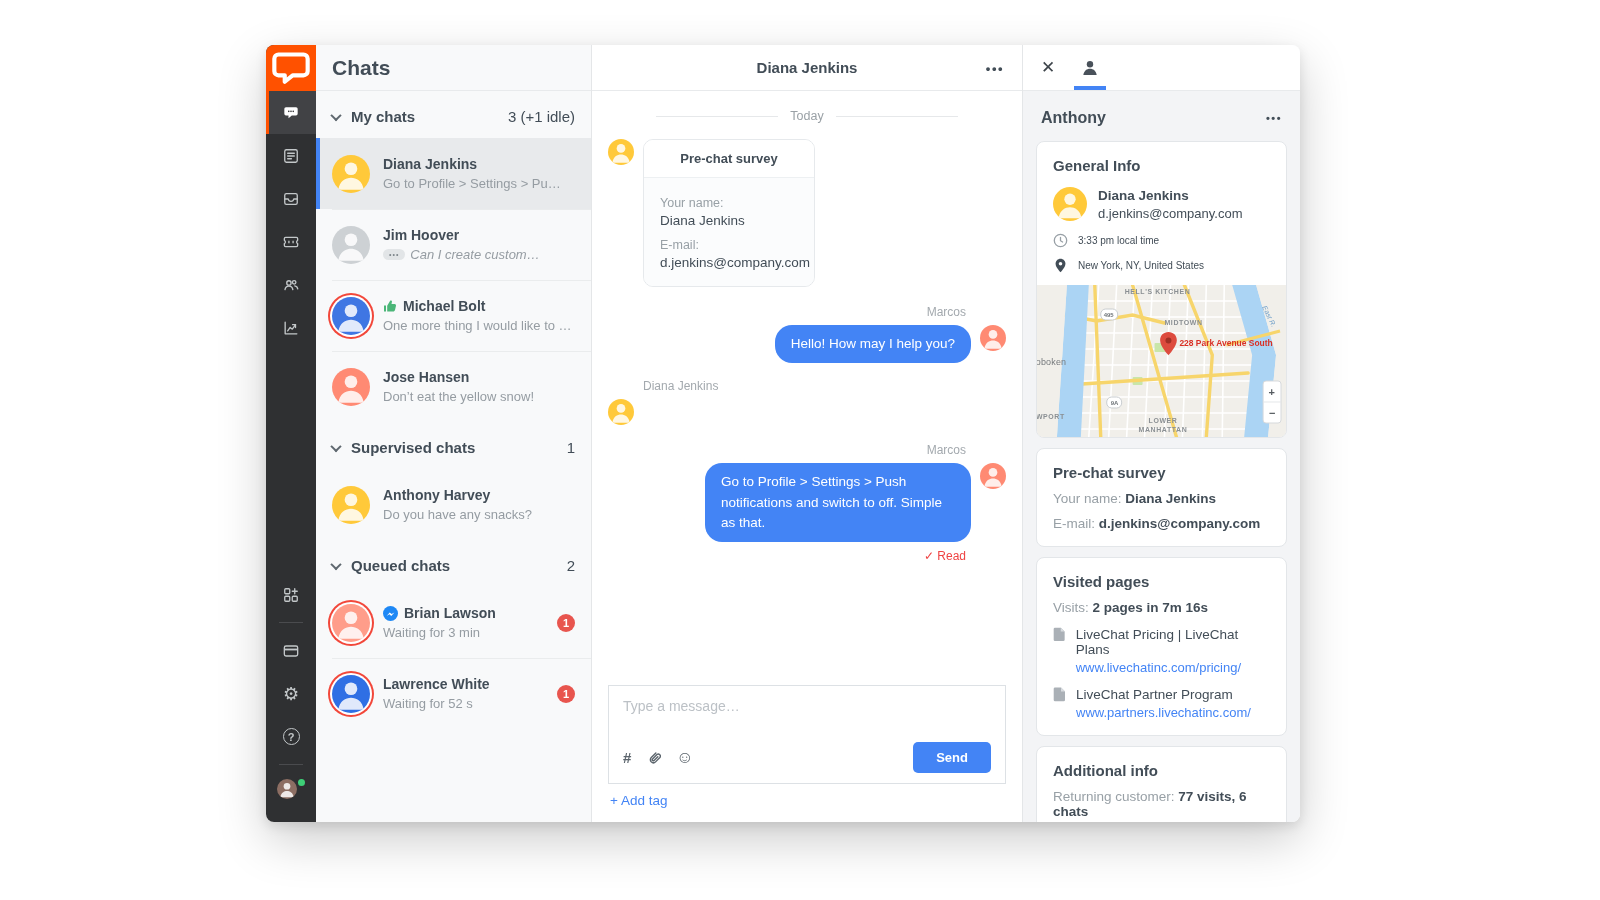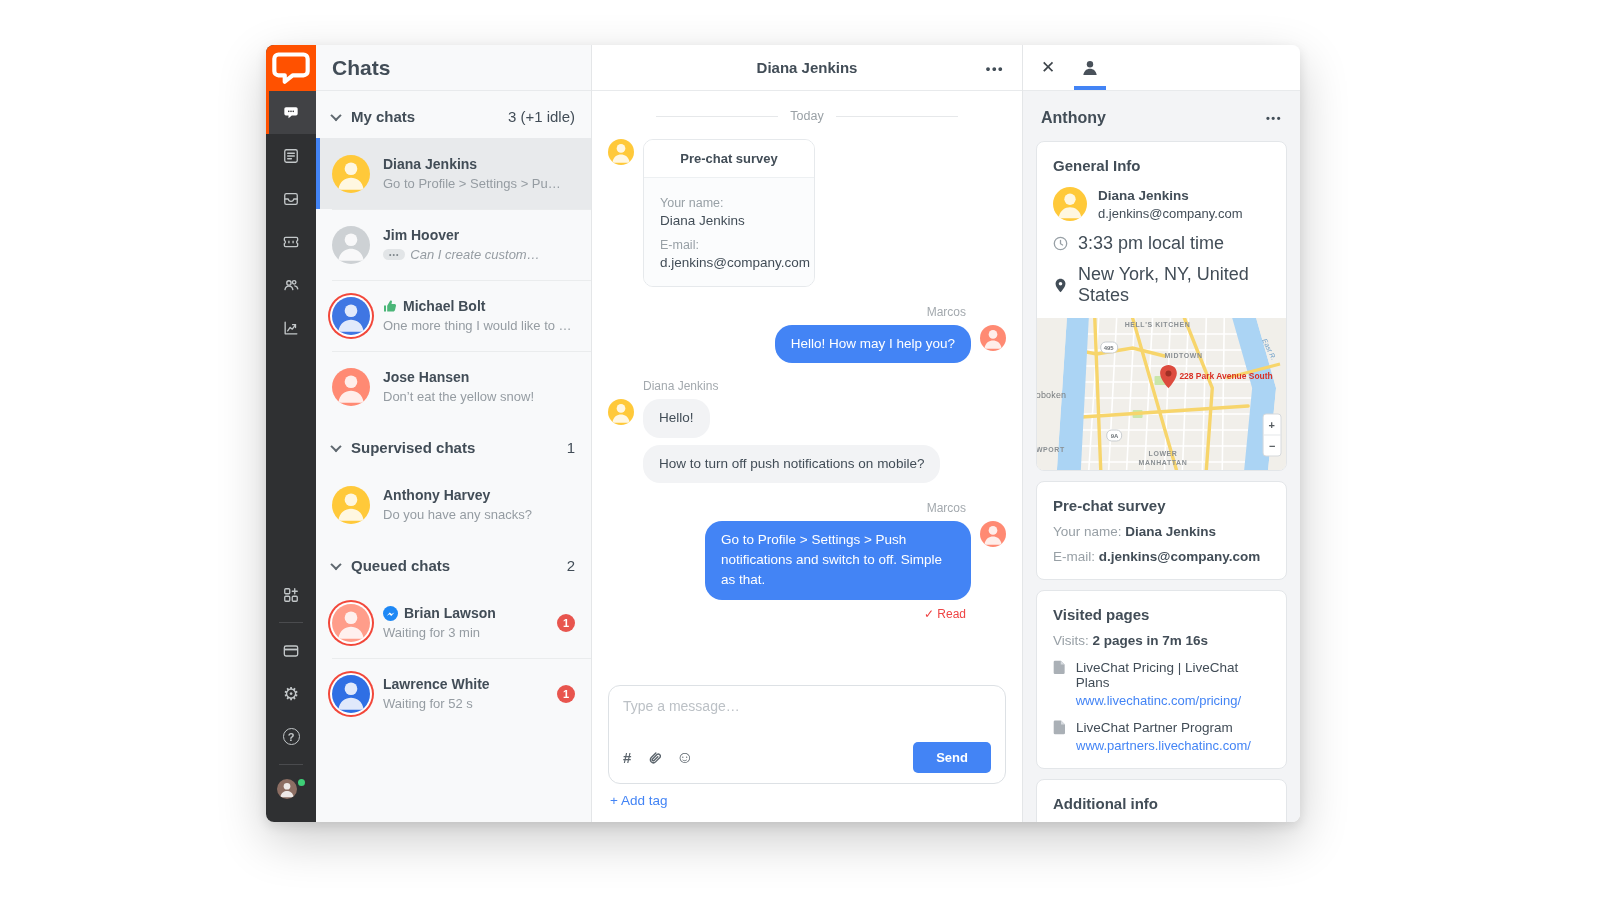--- a/index.html
+++ b/index.html
@@ -70,21 +70,21 @@
   .author-right{ text-align:right; font-size:12px; color:#a3a9ae; margin:18px 40px 6px 0; }
   .author-left{ font-size:12px; color:#a3a9ae; margin:16px 0 6px 35px; }
   .msg-row-right{ display:flex; justify-content:flex-end; gap:9px; align-items:flex-start; }
   .bubble{ border-radius:17px; padding:9px 16px; font-size:13.5px; line-height:1.5; max-width:300px; }
   .bubble.gray{ background:#f2f3f5; color:#424d57; }
   .bubble.blue{ background:#4384f5; color:#fff; }
   .bubble.wide{ max-width:266px; }
   .msg-stack{ display:flex; flex-direction:column; gap:7px; align-items:flex-start; }
   .receipt{ text-align:right; font-size:12px; color:#ef4444; margin:7px 40px 0 0; }
   .composer-wrap{ padding:0 16px 4px; }
-  .composer{ border:1px solid #dde1e5; border-radius:12px; background:#fff; padding:12px 14px 10px; }
+  .composer{ border:1px solid #dde1e5; border-radius:0; background:#fff; padding:12px 14px 10px; }
   .composer textarea{ border:0; outline:0; resize:none; width:100%; height:40px; font-size:14px; font-family:inherit; color:#424d57; background:transparent; }
   .composer textarea::placeholder{ color:#bcc1c6; }
   .composer-tools{ display:flex; align-items:center; gap:15px; }
   .tool{ color:#5c656d; font-size:15px; cursor:pointer; line-height:1; }
   .tool.hash{ font-weight:700; font-size:15px; }
   .send-btn{ margin-left:auto; background:#4384f5; color:#fff; font-size:13px; font-weight:700; border:0; border-radius:5px; padding:8px 23px; cursor:pointer; }
   .add-tag{ display:inline-block; color:#4384f5; font-size:13.5px; padding:9px 2px 10px; cursor:pointer; }
 
   
   .details{ width:277px; background:#f3f4f6; display:flex; flex-direction:column; flex-shrink:0; }
@@ -94,21 +94,21 @@
   .dtab.active::after{ content:""; position:absolute; bottom:0; left:-3px; right:-3px; height:4px; background:#4384f5; }
   .details-scroll{ flex:1; overflow:hidden; padding:8px 13px 0; }
   .details-title-row{ display:flex; align-items:center; justify-content:space-between; padding:10px 5px 14px; }
   .details-title{ font-size:16px; font-weight:700; }
   .card{ background:#fff; border:1px solid #e3e6e9; border-radius:8px; margin-bottom:10px; overflow:hidden; }
   .card-pad{ padding:15px 16px; }
   .card-h{ font-size:15px; font-weight:700; margin-bottom:13px; }
   .gi-row{ display:flex; align-items:center; gap:11px; margin-bottom:12px; }
   .gi-name{ font-size:13.5px; font-weight:700; }
   .gi-email{ font-size:13px; margin-top:3px; }
-  .gi-meta{ display:flex; align-items:center; gap:10px; font-size:18px; margin-top:10px; }
+  .gi-meta{ display:flex; align-items:center; gap:10px; font-size:10px; margin-top:10px; }
   .gi-meta .mi{ width:15px; display:flex; justify-content:center; flex-shrink:0; }
   .kv{ font-size:13.5px; margin-top:10px; }
   .kv .k{ color:#98a0a6; }
   .kv .v{ color:#424d57; font-weight:600; }
   .vp-row{ display:flex; gap:10px; margin-top:12px; align-items:flex-start; }
   .vp-title{ font-size:13.5px; }
   .vp-url{ font-size:13px; color:#4384f5; margin-top:3px; cursor:pointer; }
   .map-wrap{ display:block; width:100%; height:152px; cursor:grab; }
   .map-label{ font-size:7px; font-weight:700; letter-spacing:.6px; fill:#8a8f93; }
   .map-town{ font-size:9px; fill:#75797c; font-weight:400; letter-spacing:.2px; }
@@ -357,24 +357,20 @@
             <path class="sil" d="M6 33c1-8.5 7-11.5 12-11.5S29 24.5 30 33z"></path>
           </svg>
       </div>
 
       <div class="author-left">Diana Jenkins</div>
       <div class="msg-left-row">
         <svg class="av av26" viewBox="0 0 36 36" style="background:#ffc93a">
             <circle class="sil" cx="18" cy="13" r="6"></circle>
             <path class="sil" d="M6 33c1-8.5 7-11.5 12-11.5S29 24.5 30 33z"></path>
           </svg>
-        <div class="msg-stack">
-          <div class="bubble gray">Hello!</div>
-          <div class="bubble gray">How to turn off push notifications on mobile?</div>
-        </div>
       </div>
 
       <div class="author-right">Marcos</div>
       <div class="msg-row-right">
         <div class="bubble blue wide">Go to Profile &gt; Settings &gt; Push notifications and switch to off. Simple as that.</div>
         <svg class="av av26" viewBox="0 0 36 36" style="background:#ff8a73">
             <circle class="sil" cx="18" cy="13" r="6"></circle>
             <path class="sil" d="M6 33c1-8.5 7-11.5 12-11.5S29 24.5 30 33z"></path>
           </svg>
       </div>

